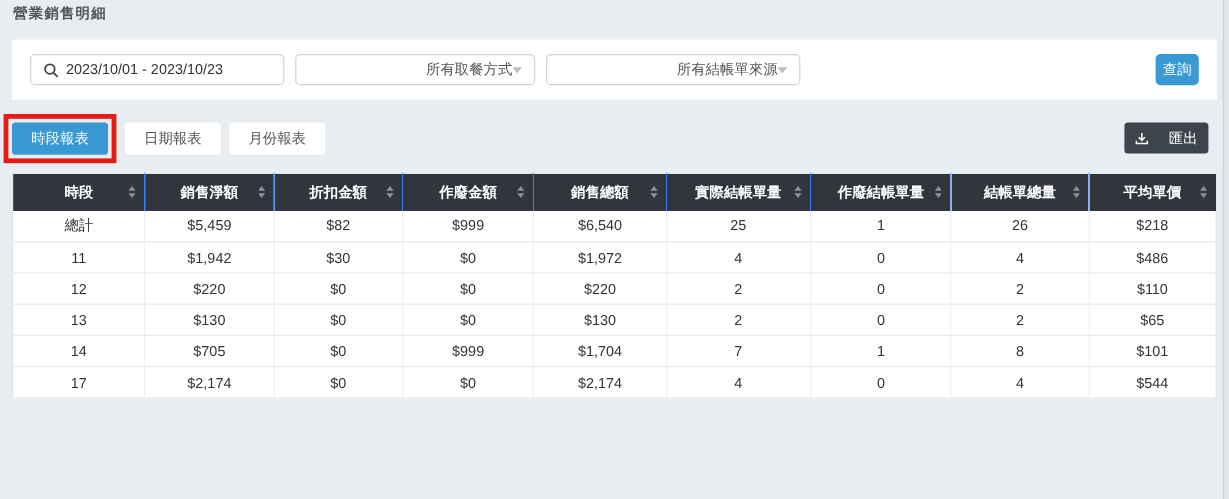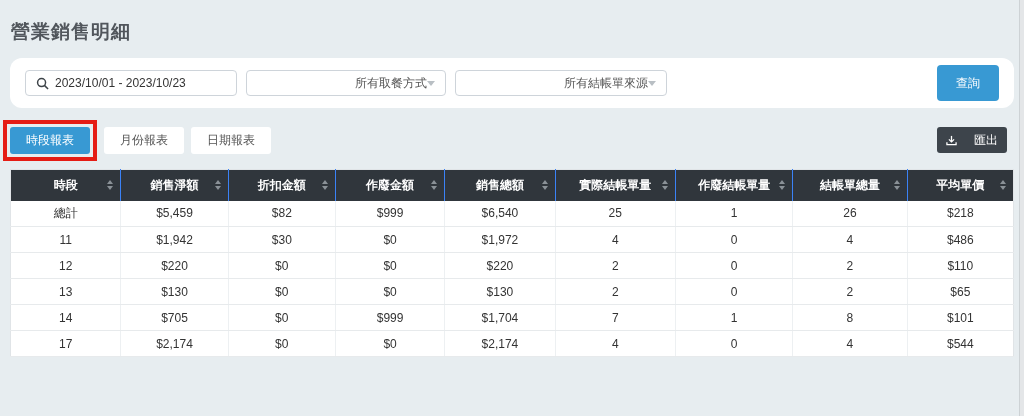--- a/index.html
+++ b/index.html
@@ -5,31 +5,31 @@
   * { box-sizing: border-box; margin: 0; padding: 0; }
   html, body { width: 1024px; height: 416px; overflow: hidden; }
   body {
     font-family: "Liberation Sans", "DejaVu Sans", sans-serif;
     background: var(--page-bg, #e7edf0);
     position: relative;
     font-size: 12px;
     color: #333;
   }
   .page-title {
-    margin: 19px 0 0 11px;
-    font-size: 19px;
+    margin: 3px 0 0 11px;
+    font-size: 12px;
     font-weight: bold;
     color: #51565c;
     letter-spacing: 1px;
   }
   
   .filter-card {
     margin: 13px 10px 0 10px;
     background: #ffffff;
-    border-radius: 12px;
+    border-radius: 0;
     height: 50px;
     display: flex;
     align-items: center;
     padding: 0 15px;
     gap: 9px;
   }
   .input-box {
     height: 26px;
     border: 1px solid #ced4da;
     border-radius: 4px;
@@ -49,22 +49,22 @@
     border-left: 4px solid transparent;
     border-right: 4px solid transparent;
     border-top: 5px solid #b9bfc4;
   }
   .spacer { flex: 1; }
   .query-btn {
     background: var(--accent-blue, #3899d3);
     color: #fff;
     border: none;
     border-radius: 4px;
-    height: 36px;
-    padding: 0 19px;
+    height: 26px;
+    padding: 0 6px;
     font-size: 12px;
     cursor: pointer;
   }
   
   .tabs-row {
     margin: 10px 10px 0 10px;
     display: flex;
     align-items: center;
     height: 44px;
   }
@@ -197,22 +197,22 @@
     <span class="chevron"></span>
   </div>
   <div class="spacer"></div>
   <button class="query-btn">查詢</button>
 </div>
 
 <div class="tabs-row">
   <span class="annotation-box">
     <span class="tab active">時段報表</span>
   </span>
+  <span class="tab">日期報表</span>
   <span class="tab">月份報表</span>
-  <span class="tab">日期報表</span>
   <button class="export-btn">
     <svg width="11" height="11" viewBox="0 0 12 12">
       <line x1="6" y1="1" x2="6" y2="7" stroke="#fff" stroke-width="1.4"></line>
       <polyline points="3.2,4.8 6,7.6 8.8,4.8" fill="none" stroke="#fff" stroke-width="1.4"></polyline>
       <path d="M1 8 L1 10.5 L11 10.5 L11 8" fill="none" stroke="#fff" stroke-width="1.4"></path>
     </svg>
     <span>匯出</span>
   </button>
 </div>
 

